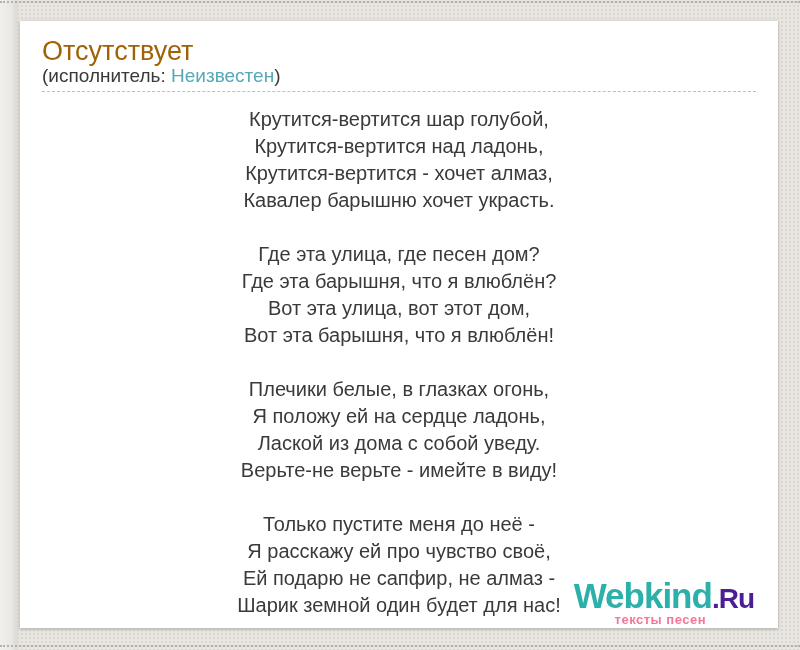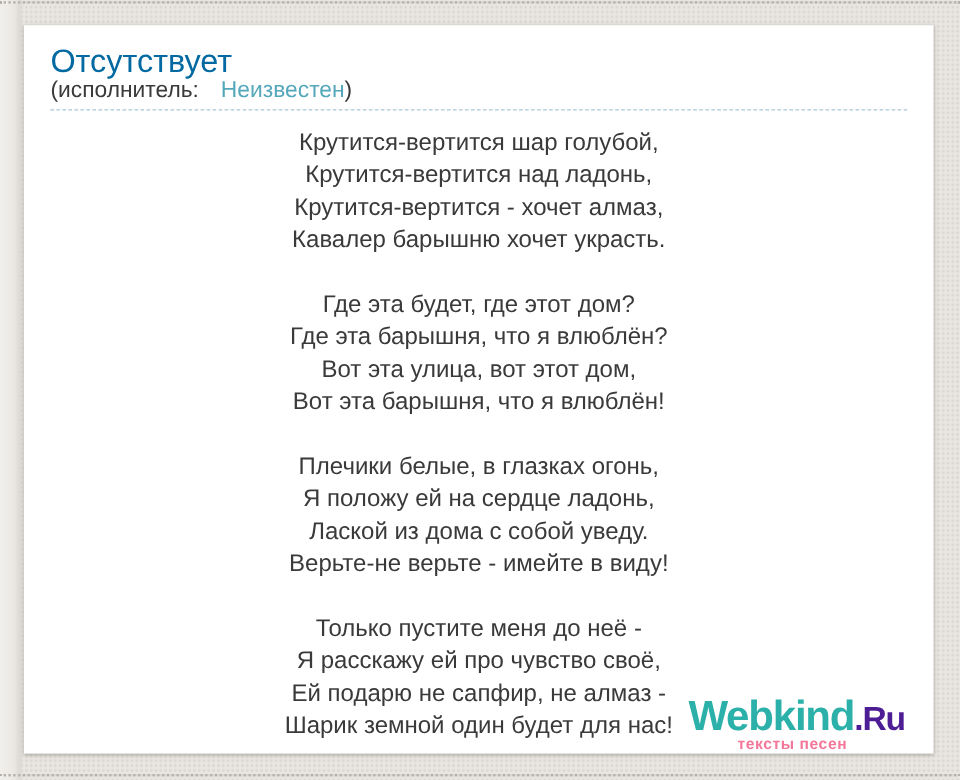--- a/index.html
+++ b/index.html
@@ -39,34 +39,33 @@
     box-sizing: border-box;
     background: #ffffff;
     box-shadow: 0 1px 3px rgba(110,105,98,0.5);
     padding: 16px 22px 0 22px;
   }
   .title {
     margin: 0;
     font-size: 27px;
     line-height: 28px;
     font-weight: 400;
-    color: #0369a1;
+    color: #a16207;
   }
   .artist-line {
     font-size: 19px;
     line-height: 21px;
     color: #3a3a3a;
     padding-bottom: 5px;
     border-bottom: 1px dashed #a9c6d6;
   }
   .artist-link {
     color: #55a7ba;
     text-decoration: none;
     cursor: pointer;
-    margin-left: 13px;
   }
   .lyrics {
     margin-top: 14px;
     font-size: 20px;
     line-height: 27px;
     color: #3a3a3a;
     text-align: center;
   }
   .stanza { margin: 0 0 27px 0; }
   .stanza:last-child { margin-bottom: 0; }
@@ -111,21 +110,21 @@
     <div class="artist-line"><span>(исполнитель: </span><a class="artist-link">Неизвестен</a><span>)</span></div>
 
     <div class="lyrics">
       <div class="stanza">
         <div class="lyric-line">Крутится-вертится шар голубой,</div>
         <div class="lyric-line">Крутится-вертится над ладонь,</div>
         <div class="lyric-line">Крутится-вертится - хочет алмаз,</div>
         <div class="lyric-line">Кавалер барышню хочет украсть.</div>
       </div>
       <div class="stanza">
-        <div class="lyric-line">Где эта будет, где этот дом?</div>
+        <div class="lyric-line">Где эта улица, где песен дом?</div>
         <div class="lyric-line">Где эта барышня, что я влюблён?</div>
         <div class="lyric-line">Вот эта улица, вот этот дом,</div>
         <div class="lyric-line">Вот эта барышня, что я влюблён!</div>
       </div>
       <div class="stanza">
         <div class="lyric-line">Плечики белые, в глазках огонь,</div>
         <div class="lyric-line">Я положу ей на сердце ладонь,</div>
         <div class="lyric-line">Лаской из дома с собой уведу.</div>
         <div class="lyric-line">Верьте-не верьте - имейте в виду!</div>
       </div>

